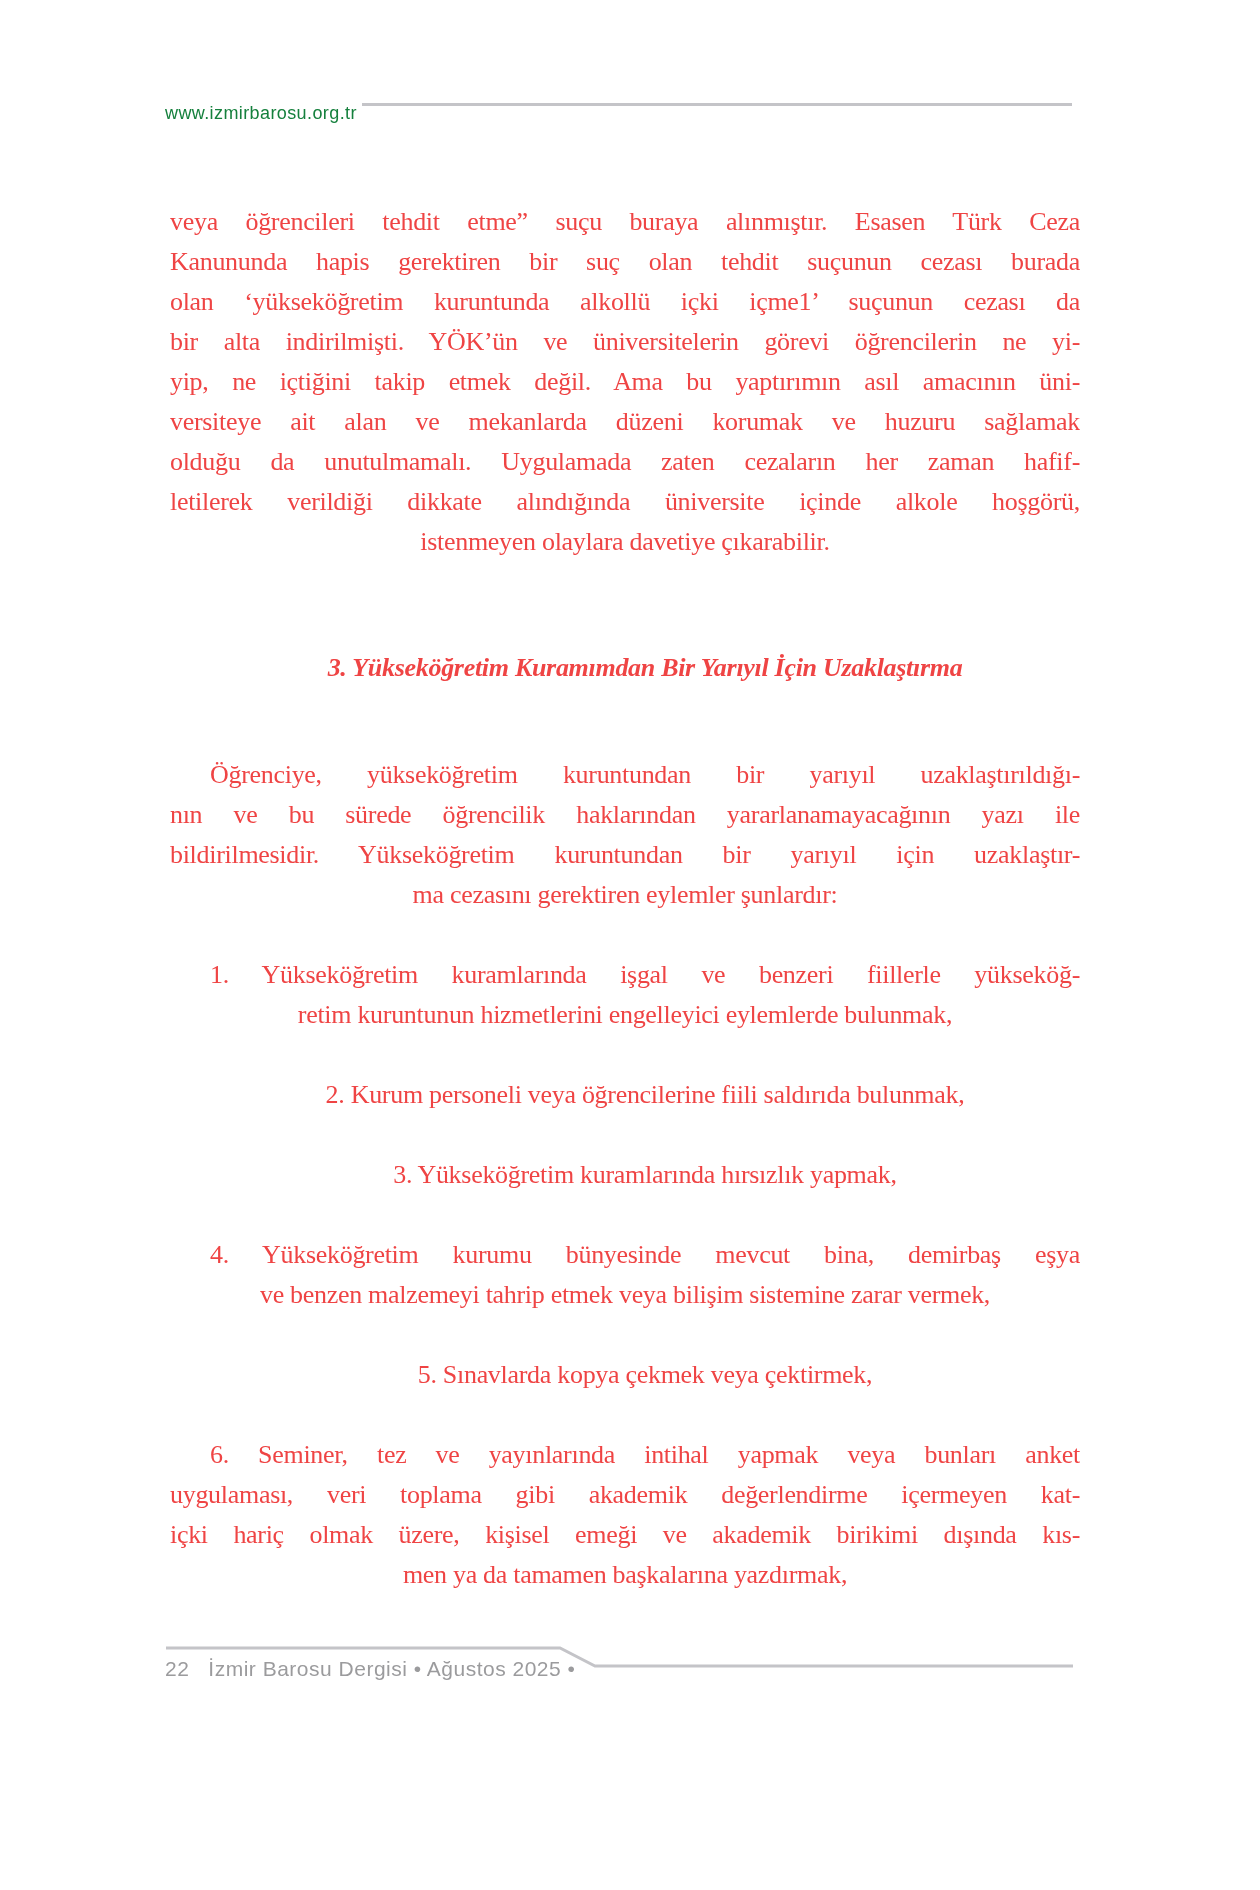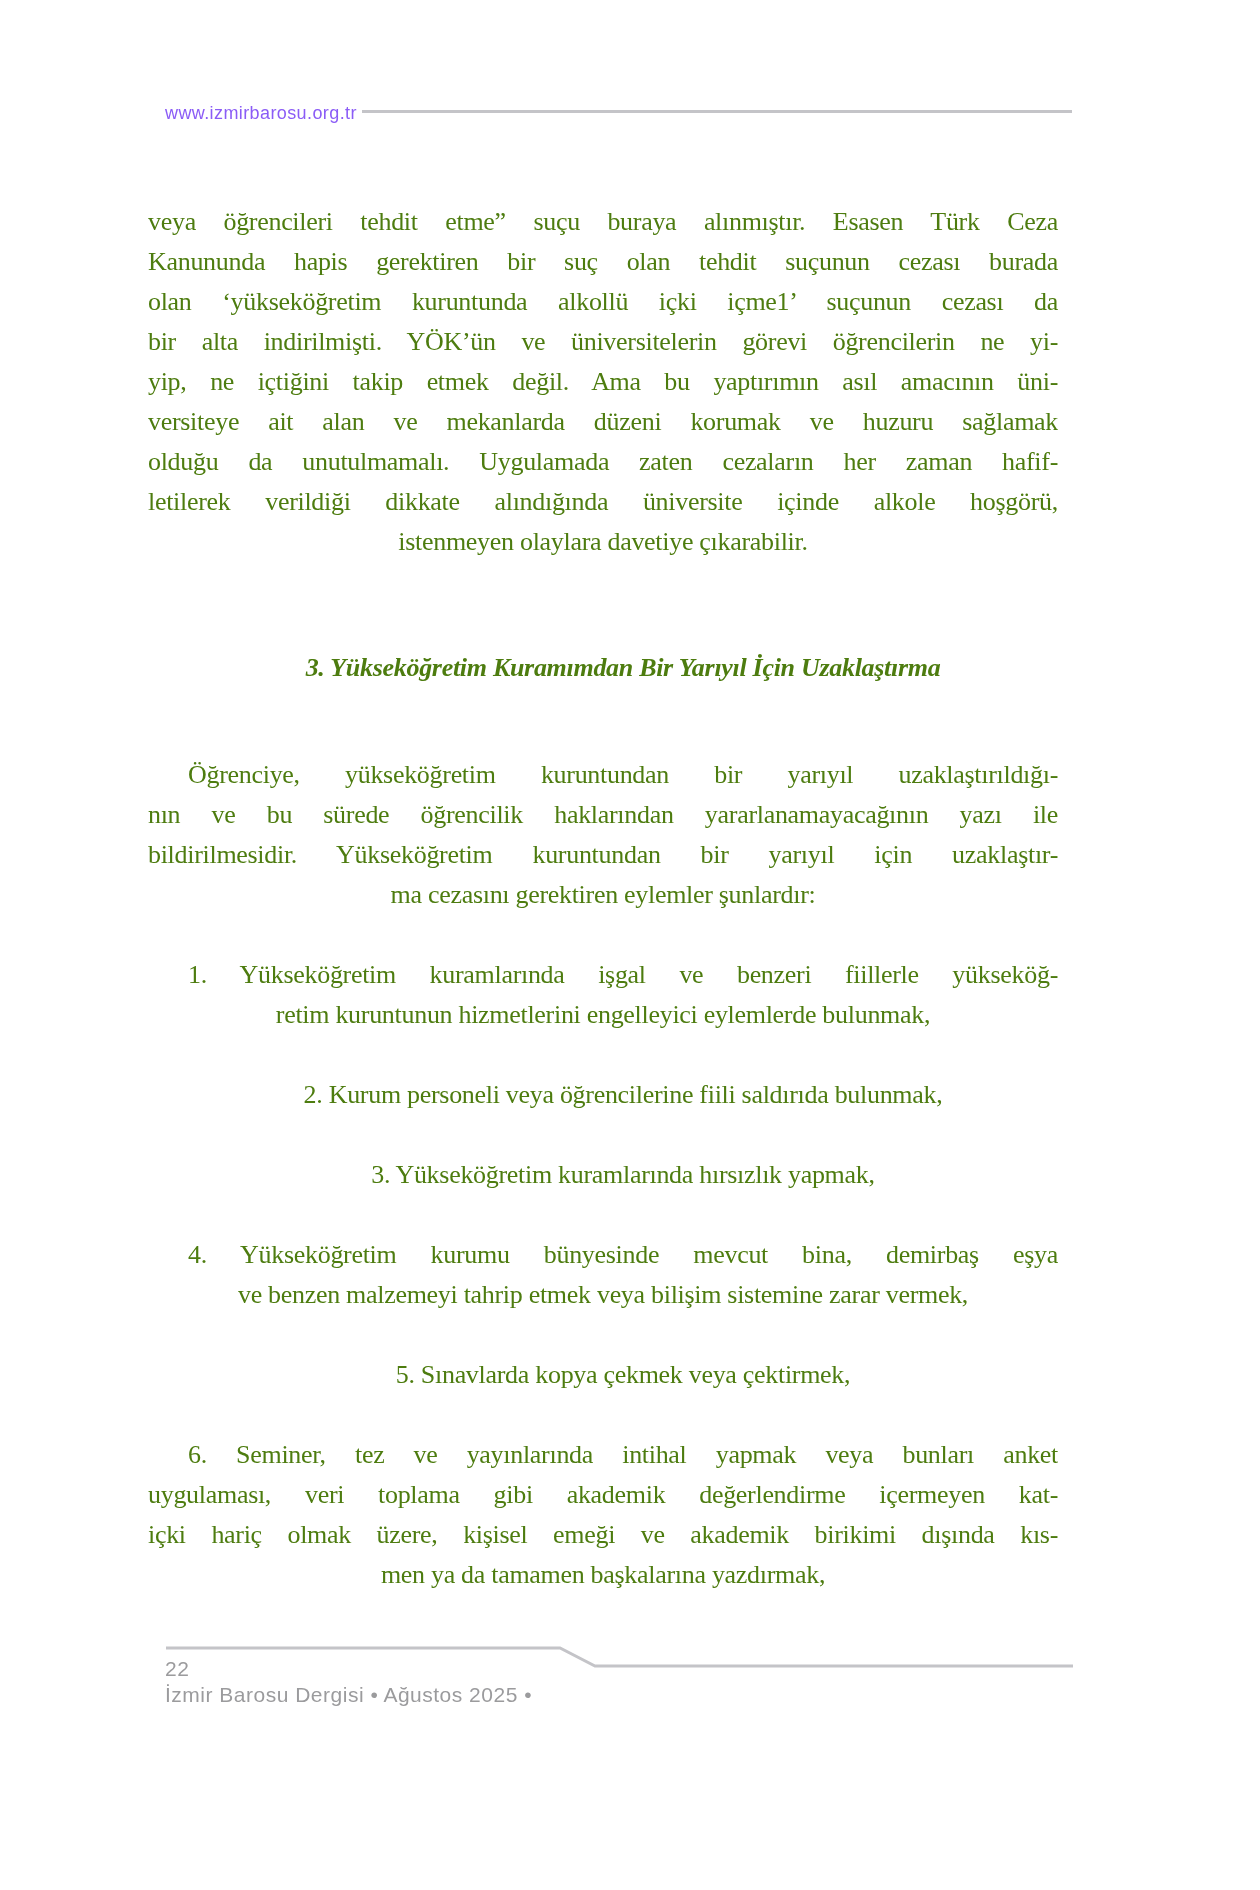--- a/index.html
+++ b/index.html
@@ -5,50 +5,50 @@
   html,body { margin:0; padding:0; background:#e8e8e8; }
   #page {
     position:relative; width:1260px; height:1890px;
     background:#ffffff; overflow:hidden;
     font-family:"Liberation Serif", serif;
   }
 
   
   #page-header {
     position:absolute; left:165px; top:103px; width:907px;
-    display:flex; align-items:center;
+    display:flex; align-items:flex-start;
     font-family:"Liberation Sans", sans-serif;
-    font-size:18px; line-height:20px; color:#8b5cf6;
+    font-size:18px; line-height:20px; color:#15803d;
     letter-spacing:0.4px;
   }
   #header-rule { flex:1 1 auto; height:3px; background:#c4c4c8; margin:0 0 4px 5px; }
 
   
   #text-column {
-    position:absolute; left:148px; top:202px; width:910px;
-    font-size:26px; line-height:40px; color:#4d7c0f;
+    position:absolute; left:170px; top:202px; width:910px;
+    font-size:26px; line-height:40px; color:#ef4444;
     letter-spacing:-0.3px;
   }
   .block + .block { margin-top:40px; }
   .block.heading { margin-top:86px; }
   .block.heading + .block { margin-top:67px; }
   .block.heading .line { font-weight:bold; font-style:italic; }
   .line { height:40px; overflow:hidden; }
   .line.j { text-align:justify; text-align-last:justify; }
   .line.last { text-align:center; }
   .line.first { text-indent:40px; }
 
   
   #footer-rule { position:absolute; left:165px; top:1643px; }
   #page-footer {
     position:absolute; left:165px; top:1656px; width:910px;
     font-family:"Liberation Sans", sans-serif;
     font-size:21px; line-height:26px; color:#9b9b9d;
     letter-spacing:0.5px;
-    display:flex; align-items:flex-start;flex-direction:column;
+    display:flex; align-items:center;
   }
   #footer-page-number { margin-right:19px; }
 </style>
 </head>
 <body>
 
 <div id="page">
 
   <div id="page-header">
     <span>www.izmirbarosu.org.tr</span>

